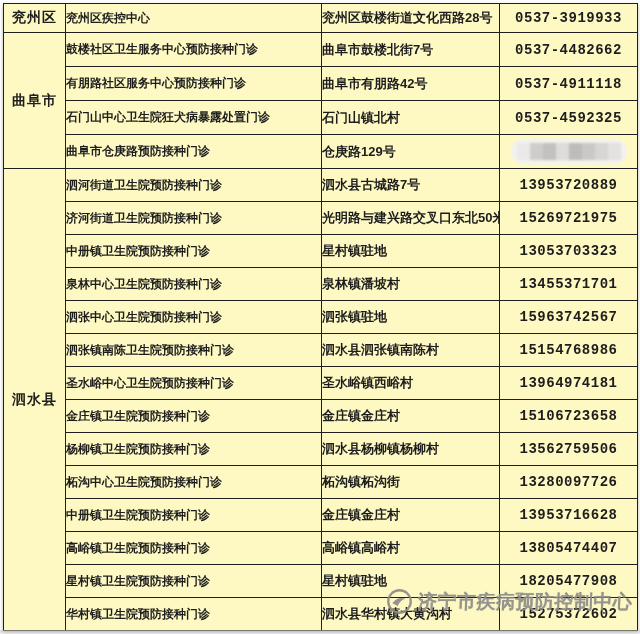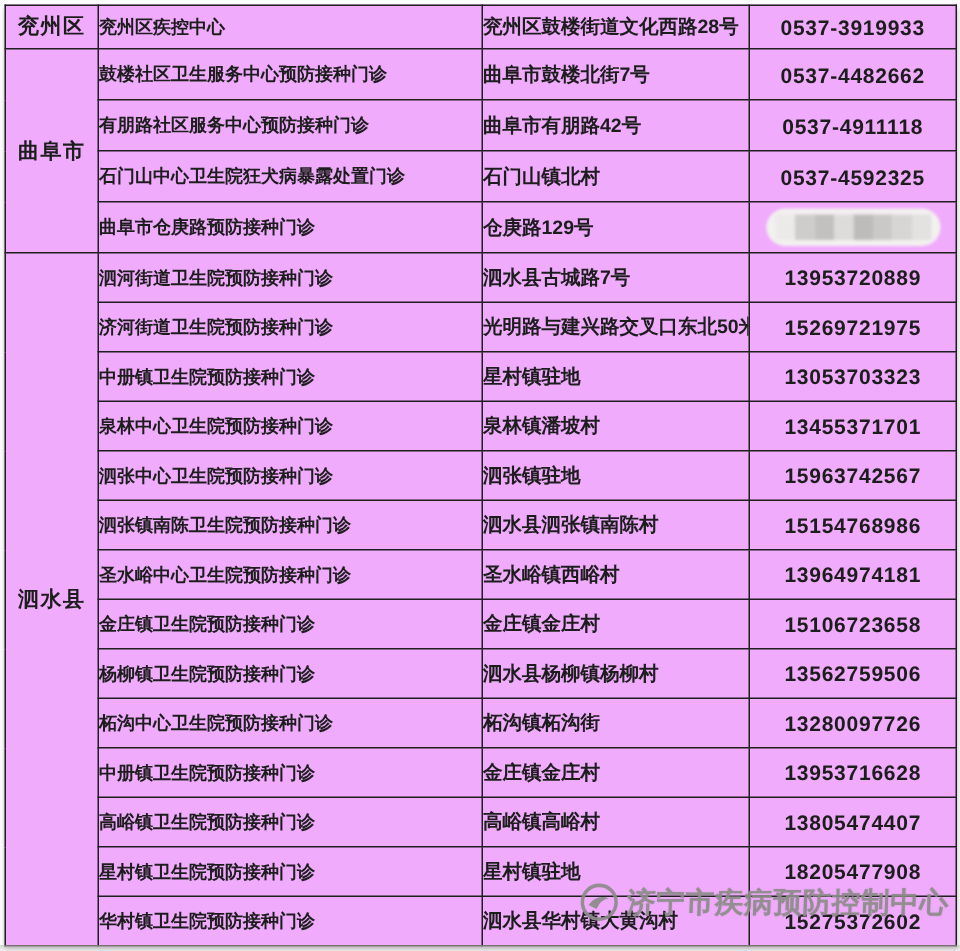--- a/index.html
+++ b/index.html
@@ -4,37 +4,37 @@
 <style>
   html,body{margin:0;padding:0;}
   body{
     width:640px;height:634px;position:relative;overflow:hidden;
     background:#fdfdfd;
     font-family:"Liberation Sans","DejaVu Sans",sans-serif;
   }
   .sheet{position:absolute;left:3px;top:3px;width:634px;}
   table.clinic-table{
     border-collapse:collapse;table-layout:fixed;width:634px;
-    background:#f0abfc;
+    background:#fef9c3;
     box-shadow:0 2px 3px rgba(90,90,90,.45);
   }
   table.clinic-table td{
     border:1.5px solid #1f1f1f;
     font-weight:700;color:#1d1d1d;
     padding:0;vertical-align:middle;
     overflow:hidden;white-space:nowrap;
   }
   td.district{
     text-align:center;font-size:14px;letter-spacing:1px;color:#111;
   }
   td.clinic{font-size:12px;padding-left:10px;}
   td.address{font-size:13px;padding-left:9px;}
   td.phone{
     text-align:center;font-size:14px;letter-spacing:.5px;
-    font-family:Liberation Sans, sans-serif;
+    font-family:Liberation Mono, monospace;
   }
   tr.h-first{height:29px;}
   tr.h-mid{height:34px;}
   tr.h-std{height:33px;}
   
   .redact{
     display:flex;align-items:center;justify-content:center;
     width:116px;height:25px;margin:0 auto;
     background:#f3f1f0;border-radius:13px;overflow:hidden;
     filter:blur(1.2px);

